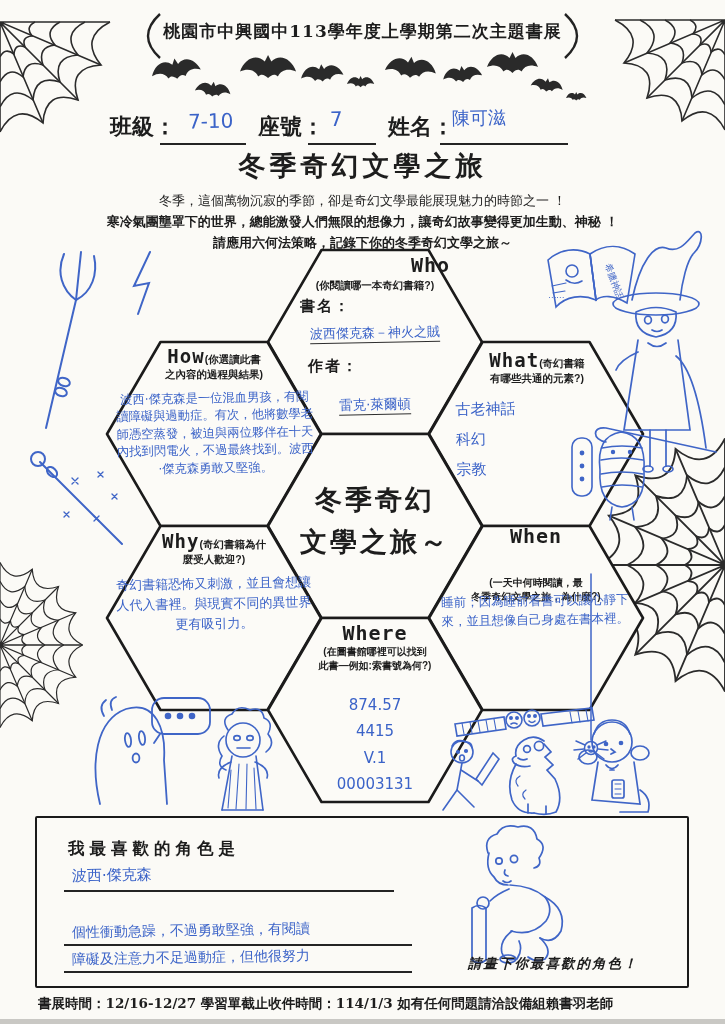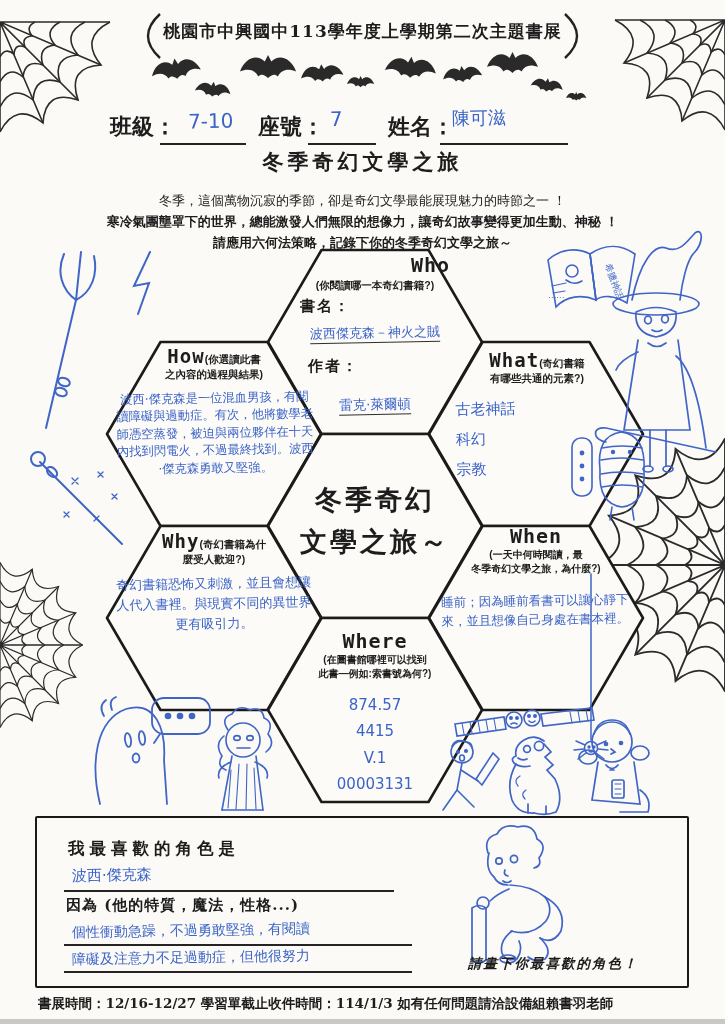--- a/index.html
+++ b/index.html
@@ -245,21 +245,21 @@
 
     <span class="abs lbl" style="left:258px;top:112px;font-size:22px;z-index:2;">座號：</span>
     <span class="abs hw tilt" style="left:330px;top:107px;font-size:20px;z-index:2;">7</span>
     <div class="abs rule" style="left:308px;top:143px;width:68px;z-index:2;"></div>
 
     <span class="abs lbl" style="left:388px;top:112px;font-size:22px;z-index:2;">姓名：</span>
     <span class="abs hw tilt" style="left:452px;top:106px;font-size:18px;z-index:2;">陳可滋</span>
     <div class="abs rule" style="left:440px;top:143px;width:128px;z-index:2;"></div>
   </div>
 
-  <div class="abs ctr" style="left:0;top:148px;width:725px;font-size:21px;font-weight:800;letter-spacing:4px;z-index:2;">冬季奇幻文學之旅</div>
+  <div class="abs ctr" style="left:0;top:148px;width:725px;font-size:27px;font-weight:800;letter-spacing:4px;z-index:2;">冬季奇幻文學之旅</div>
 
   <div class="abs ctr serif" style="left:0;top:192px;width:725px;font-size:13px;font-weight:400;z-index:2;">冬季，這個萬物沉寂的季節，卻是奇幻文學最能展現魅力的時節之一 ！</div>
   <div class="abs ctr serif" style="left:0;top:234px;width:725px;font-size:13px;font-weight:700;z-index:2;">請應用六何法策略，記錄下你的冬季奇幻文學之旅～</div>
   <div class="abs ctr serif" style="left:0;top:213px;width:725px;font-size:13px;font-weight:700;z-index:2;">寒冷氣團壟罩下的世界，總能激發人們無限的想像力，讓奇幻故事變得更加生動、神秘 ！</div>
 
   <div class="abs ctr hex-title" style="left:300px;top:253px;width:150px;z-index:2;text-align:right;">Who</div>
   <div class="abs ctr hex-sub" style="left:278px;top:278px;width:194px;z-index:2;">(你閱讀哪一本奇幻書籍?)</div>
   <div class="abs lbl" style="left:300px;top:297px;font-size:15px;letter-spacing:2px;z-index:2;">書名：</div>
   <div class="abs ctr hw tilt" style="left:276px;top:324px;width:198px;font-size:13px;z-index:2;">
     <span class="uline">波西傑克森－神火之賊</span>
@@ -291,42 +291,41 @@
   </div>
 
   <div class="abs ctr" style="left:120px;top:530px;width:188px;z-index:2;">
     <span class="hex-title" style="font-size:19px;">Why</span><span class="hex-sub">(奇幻書籍為什</span>
     <div class="hex-sub">麼受人歡迎?)</div>
   </div>
   <div class="abs ctr hw tilt" style="left:112px;top:574px;width:204px;font-size:13px;line-height:1.55;z-index:2;">奇幻書籍恐怖又刺激，並且會想讓人代入書裡。與現實不同的異世界更有吸引力。</div>
 
   <div class="abs ctr" style="left:441px;top:524px;width:190px;z-index:2;">
     <div class="hex-title" style="font-size:20px;">When</div>
-    <div class="hex-sub" style="font-size:10px;">(一天中何時閱讀，最</div>
+    <div class="hex-sub" style="font-size:10px;margin-top:28px;">(一天中何時閱讀，最</div>
     <div class="hex-sub" style="font-size:10px;">冬季奇幻文學之旅，為什麼?)</div>
   </div>
   <div class="abs ctr hw tilt" style="left:430px;top:592px;width:210px;font-size:12.5px;line-height:1.5;z-index:2;">睡前；因為睡前看書可以讓心靜下來，並且想像自己身處在書本裡。</div>
 
   <div class="abs ctr" style="left:282px;top:621px;width:186px;z-index:2;">
-    <div class="hex-title" style="font-size:20px;margin-top:8px;">Where</div>
+    <div class="hex-title" style="font-size:20px;">Where</div>
     <div class="hex-sub" style="font-size:10px;">(在圖書館哪裡可以找到</div>
     <div class="hex-sub" style="font-size:10px;">此書—例如:索書號為何?)</div>
   </div>
   <div class="abs ctr hw" style="left:282px;top:692px;width:186px;font-size:15px;line-height:1.75;z-index:2;">
     <div>874.57</div>
     <div>4415</div>
     <div>V.1</div>
     <div>00003131</div>
   </div>
 
   <div class="abs" style="left:35px;top:816px;width:650px;height:168px;border:2.5px solid #1a1a1a;border-radius:2px;z-index:1;"></div>
   <div class="abs serif" style="left:68px;top:838px;font-size:16.5px;font-weight:700;letter-spacing:5px;z-index:2;">我最喜歡的角色是</div>
   <div class="abs hw tilt" style="left:72px;top:866px;font-size:15px;z-index:2;">波西·傑克森</div>
   <div class="abs rule" style="left:64px;top:890px;width:330px;z-index:2;"></div>
-  <div class="abs serif" style="left:66px;top:896px;font-size:15px;font-weight:700;letter-spacing:1px;z-index:2;">因為 (他的特質，魔法，性格...)</div>
   <div class="abs hw tilt" style="left:72px;top:922px;font-size:14px;z-index:2;">個性衝動急躁，不過勇敢堅強，有閱讀</div>
   <div class="abs rule" style="left:64px;top:944px;width:348px;z-index:2;"></div>
   <div class="abs hw tilt" style="left:72px;top:949px;font-size:14px;z-index:2;">障礙及注意力不足過動症，但他很努力</div>
   <div class="abs rule" style="left:64px;top:971px;width:348px;z-index:2;"></div>
   <div class="abs serif" style="left:468px;top:955px;width:215px;font-size:13.5px;font-weight:800;letter-spacing:2px;font-style:italic;z-index:2;">請畫下你最喜歡的角色！</div>
 
   <div class="abs serif" style="left:38px;top:995px;width:680px;font-size:13.5px;font-weight:700;z-index:2;">書展時間：12/16-12/27 學習單截止收件時間：114/1/3 如有任何問題請洽設備組賴書羽老師</div>
 
   <div class="abs" style="left:0;top:1019px;width:725px;height:5px;background:#c9c8c4;z-index:1;"></div>
 </div>

